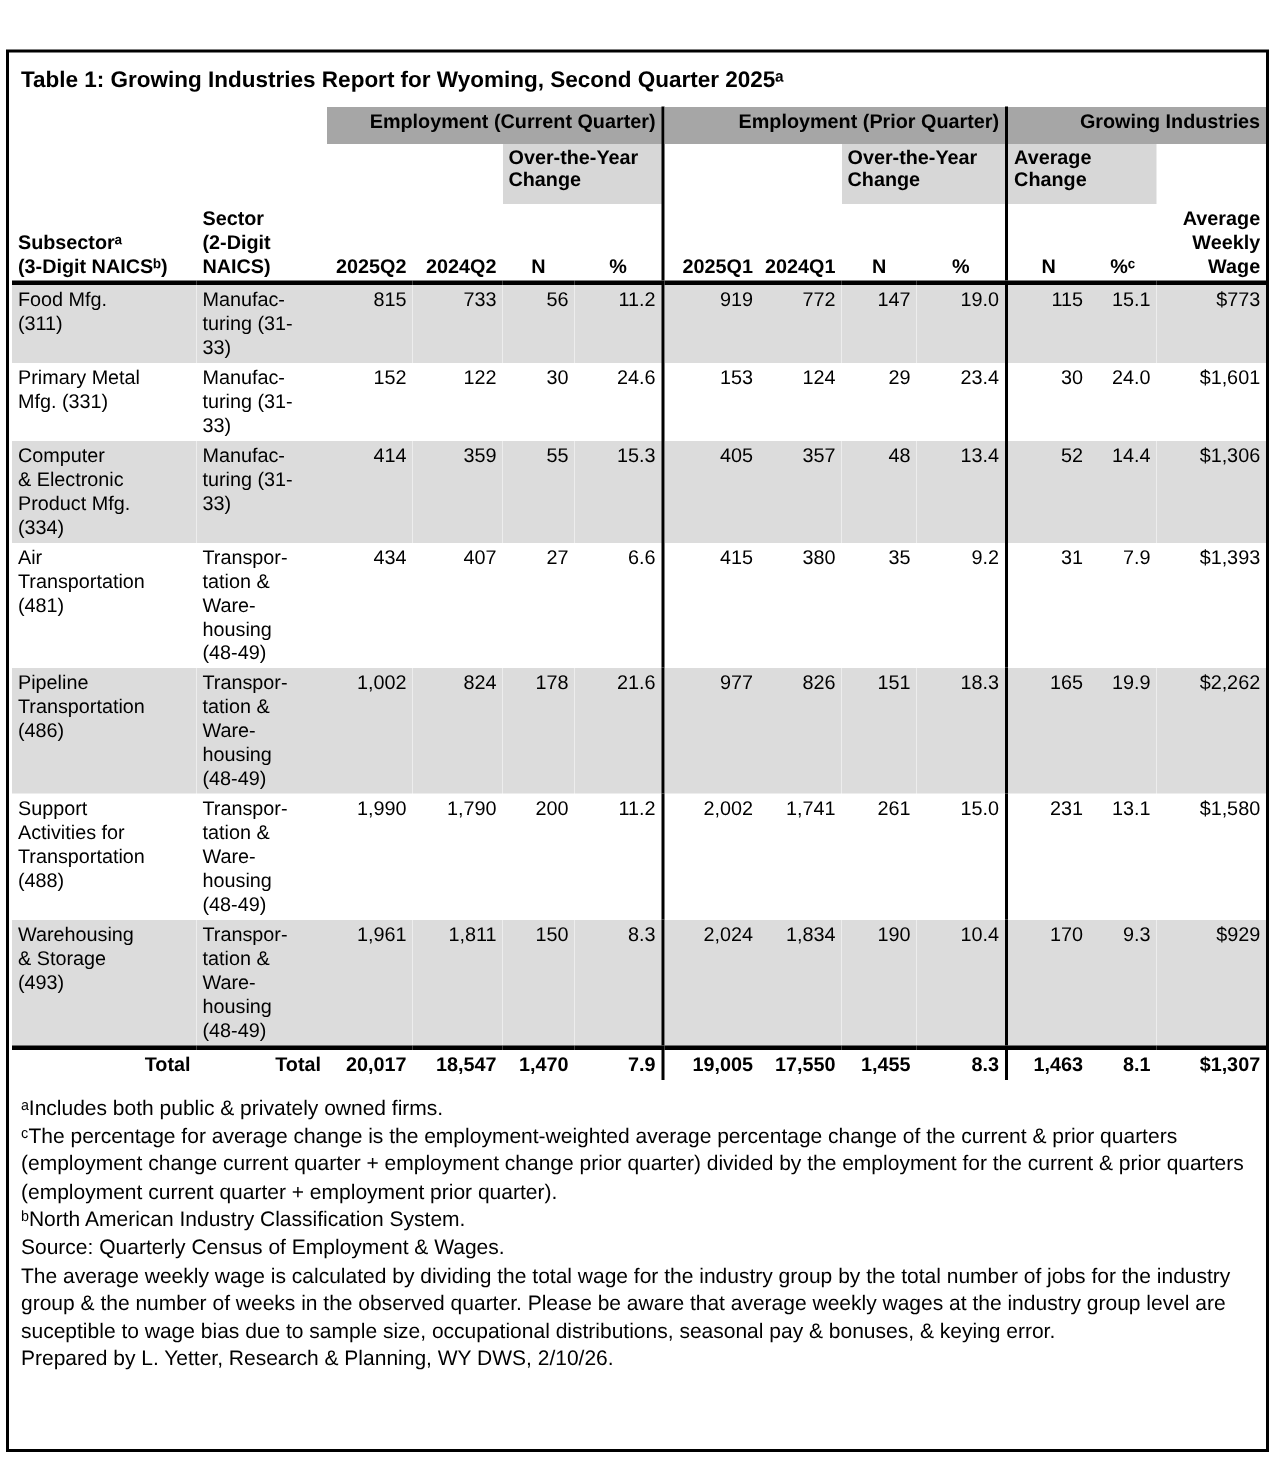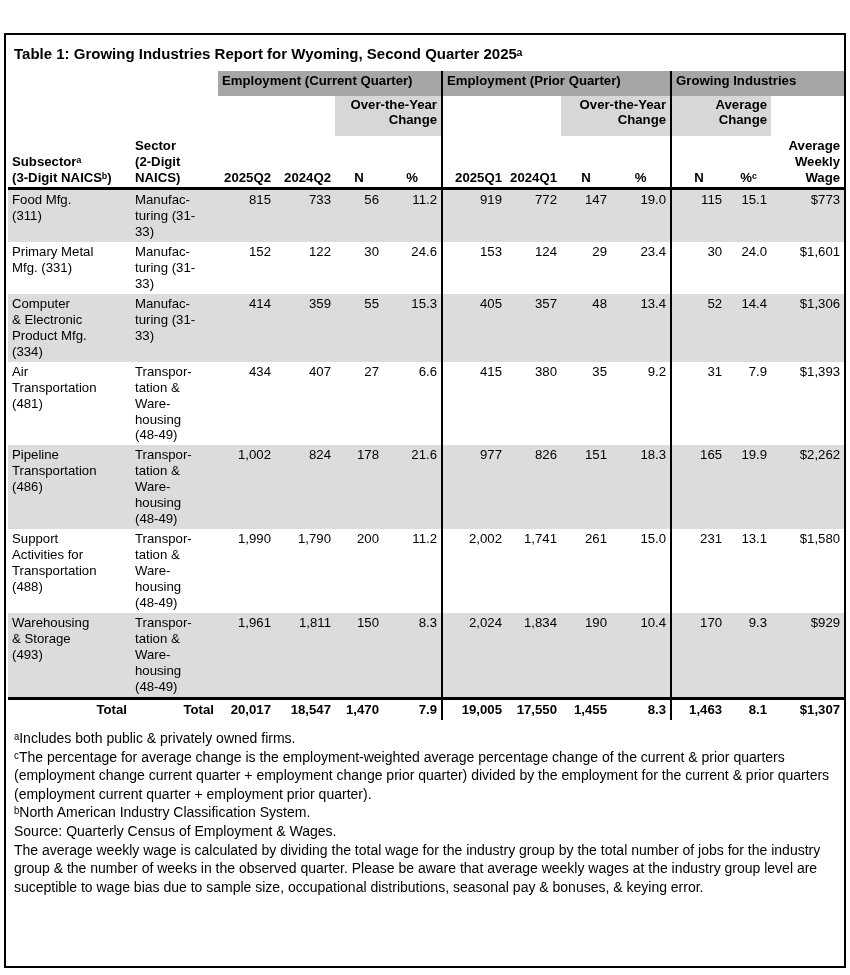--- a/index.html
+++ b/index.html
@@ -41,26 +41,26 @@
     font-weight: normal;
     overflow: hidden;
   }
   table.report th { font-weight: bold; }
   .pre { white-space: pre-line; }
   .left { text-align: left; padding-left: 6px; }
   .num { text-align: right; padding-right: 7px; }
   .ctr { text-align: center; }
   .band-dark {
     background: var(--band-dark, #a6a6a6);
-    text-align: left;
+    text-align: right;
     font-weight: bold;
   }
   .band-light {
     background: var(--band-light, #d9d9d9);
-    text-align: right;
+    text-align: left;
     font-weight: bold;
     line-height: 1.12;
     white-space: pre-line;
     padding-top: 3px;
   }
   .vr { border-right: 2px solid #000; }
   tr.cols-row th {
     vertical-align: bottom;
     border-bottom: 3px solid #000;
     padding-bottom: 1px;
@@ -303,15 +303,16 @@
         </tr>
       </tbody>
   </table>
 
   <div class="notes">
     <p>ᵃIncludes both public &amp; privately owned firms.</p>
     <p>ᶜThe percentage for average change is the employment-weighted average percentage change of the current &amp; prior quarters (employment change current quarter + employment change prior quarter) divided by the employment for the current &amp; prior quarters (employment current quarter + employment prior quarter).</p>
     <p>ᵇNorth American Industry Classification System.</p>
     <p>Source: Quarterly Census of Employment &amp; Wages.</p>
     <p>The average weekly wage is calculated by dividing the total wage for the industry group by the total number of jobs for the industry group &amp; the number of weeks in the observed quarter. Please be aware that average weekly wages at the industry group level are suceptible to wage bias due to sample size, occupational distributions, seasonal pay &amp; bonuses, &amp; keying error.</p>
+    <p>Prepared by L. Yetter, Research &amp; Planning, WY DWS, 2/10/26.</p>
   </div>
 
 </div>
 
 </body></html>

